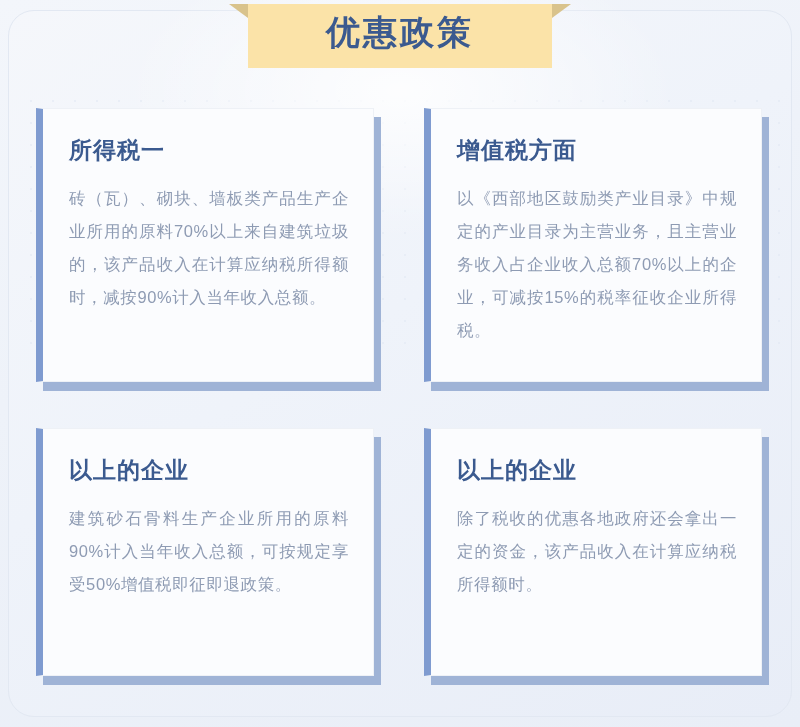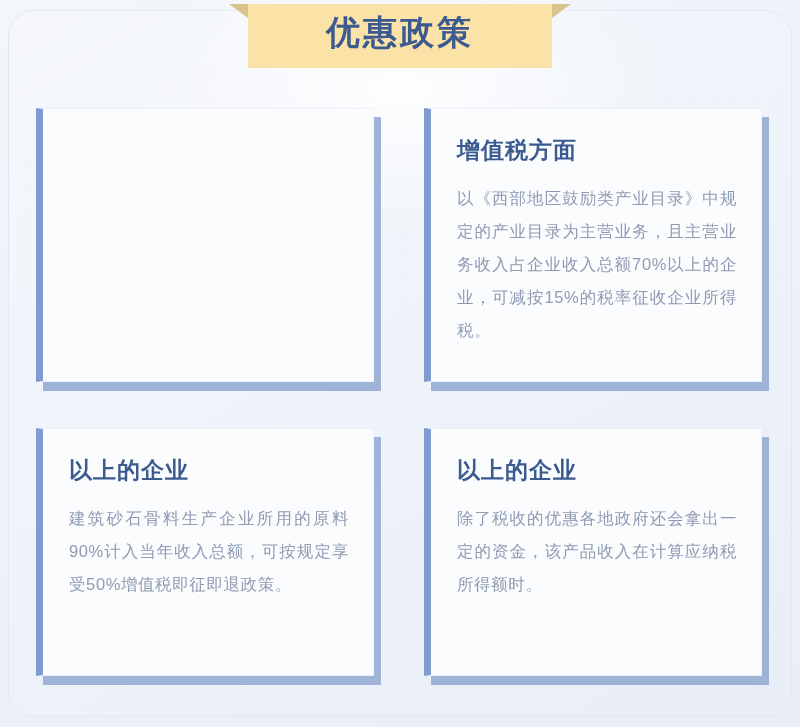--- a/index.html
+++ b/index.html
@@ -152,20 +152,22 @@
 
   <div id="title-wrap">
     <div class="ribbon-notch-left"></div>
     <div class="ribbon-notch-right"></div>
     <div class="ribbon"></div>
     <div class="ribbon-title">优惠政策</div>
   </div>
 
   <div class="card" id="card-0">
     <div class="card-inner">
+      <h2 class="card-title">所得税一</h2>
+      <p class="card-body">砖（瓦）、砌块、墙板类产品生产企业所用的原料70%以上来自建筑垃圾的，该产品收入在计算应纳税所得额时，减按90%计入当年收入总额。</p>
     </div>
   </div>
 
   <div class="card" id="card-1">
     <div class="card-inner">
       <h2 class="card-title">增值税方面</h2>
       <p class="card-body">以《西部地区鼓励类产业目录》中规定的产业目录为主营业务，且主营业务收入占企业收入总额70%以上的企业，可减按15%的税率征收企业所得税。</p>
     </div>
   </div>
 

